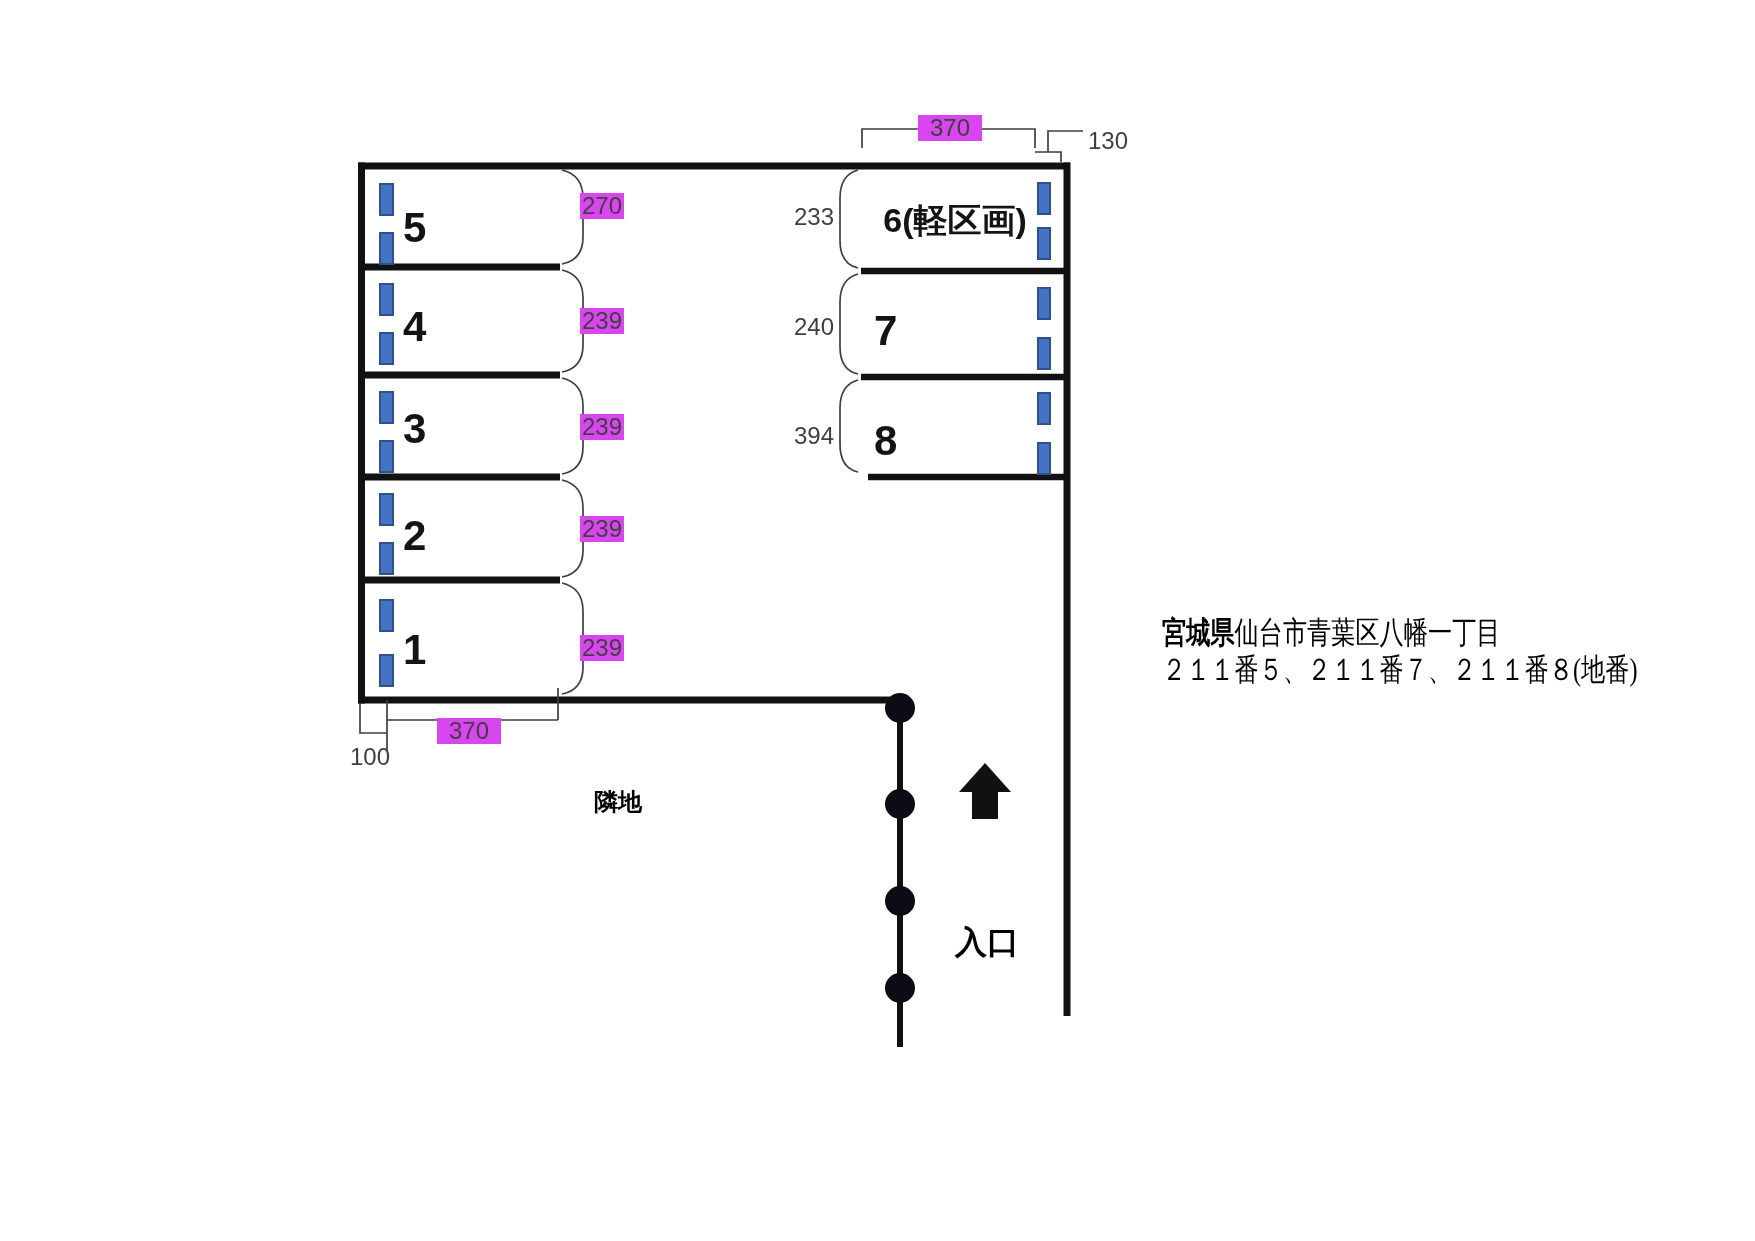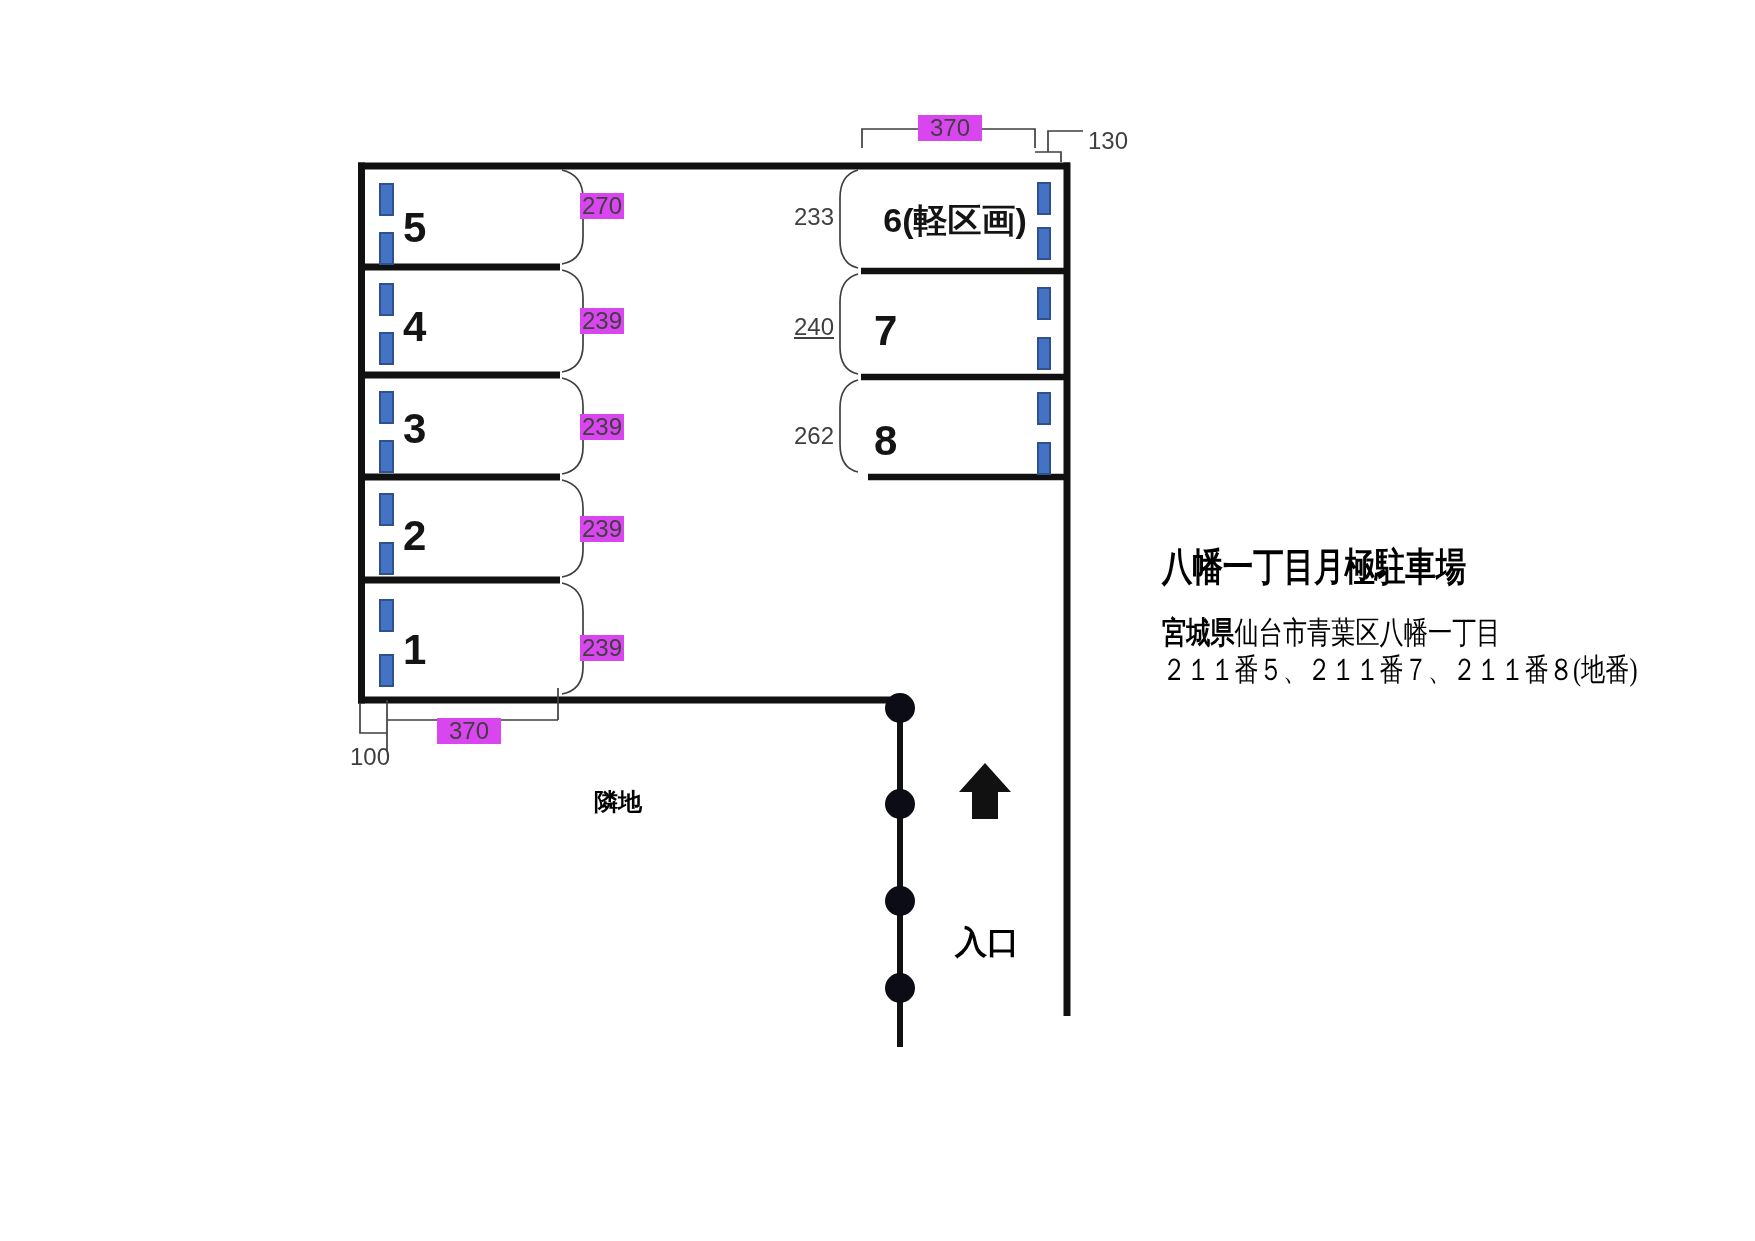--- a/index.html
+++ b/index.html
@@ -108,34 +108,31 @@
   <div class="abs num" style="left:874px;top:309px;">7</div>
   <div class="abs num" style="left:874px;top:419px;">8</div>
 
   <div class="abs dim" style="left:580px;top:193px;">270</div>
   <div class="abs dim" style="left:580px;top:308px;">239</div>
   <div class="abs dim" style="left:580px;top:414px;">239</div>
   <div class="abs dim" style="left:580px;top:516px;">239</div>
   <div class="abs dim" style="left:580px;top:635px;">239</div>
 
   <div class="abs dim noBg" style="left:790px;top:204px;width:42px;text-align:right;">233</div>
-  <div class="abs dim noBg" style="left:790px;top:314px;width:42px;text-align:right;text-decoration:underline;">240</div>
-  <div class="abs dim noBg" style="left:790px;top:423px;width:42px;text-align:right;">262</div>
+  <div class="abs dim noBg" style="left:790px;top:314px;width:42px;text-align:right;">240</div>
+  <div class="abs dim noBg" style="left:790px;top:423px;width:42px;text-align:right;">394</div>
 
   <div class="abs dim" style="left:918px;top:115px;width:60px;text-align:center;">370</div>
   <div class="abs dim noBg" style="left:1086px;top:128px;">130</div>
   <div class="abs dim" style="left:437px;top:718px;width:60px;text-align:center;">370</div>
   <div class="abs dim noBg" style="left:348px;top:744px;width:50px;text-align:left;">100</div>
 
   <div class="abs land" style="left:594px;top:786px;">隣地</div>
   <div class="abs entr" style="left:955px;top:921px;text-align:right;">入口</div>
 
-  <div class="abs" style="left:1162px;top:546px;">
-    <div class="title">八幡一丁目月極駐車場</div>
-  </div>
   <div class="abs addr" style="left:1162px;top:615px;">
     <span class="gothic">宮城県</span><span class="mincho">仙台市青葉区八幡一丁目</span>
   </div>
   <div class="abs addr" style="left:1162px;top:652px;">
     <span class="mincho">２１１番５、２１１番７、２１１番８(地番)</span>
   </div>
 
 
 </div>
 

